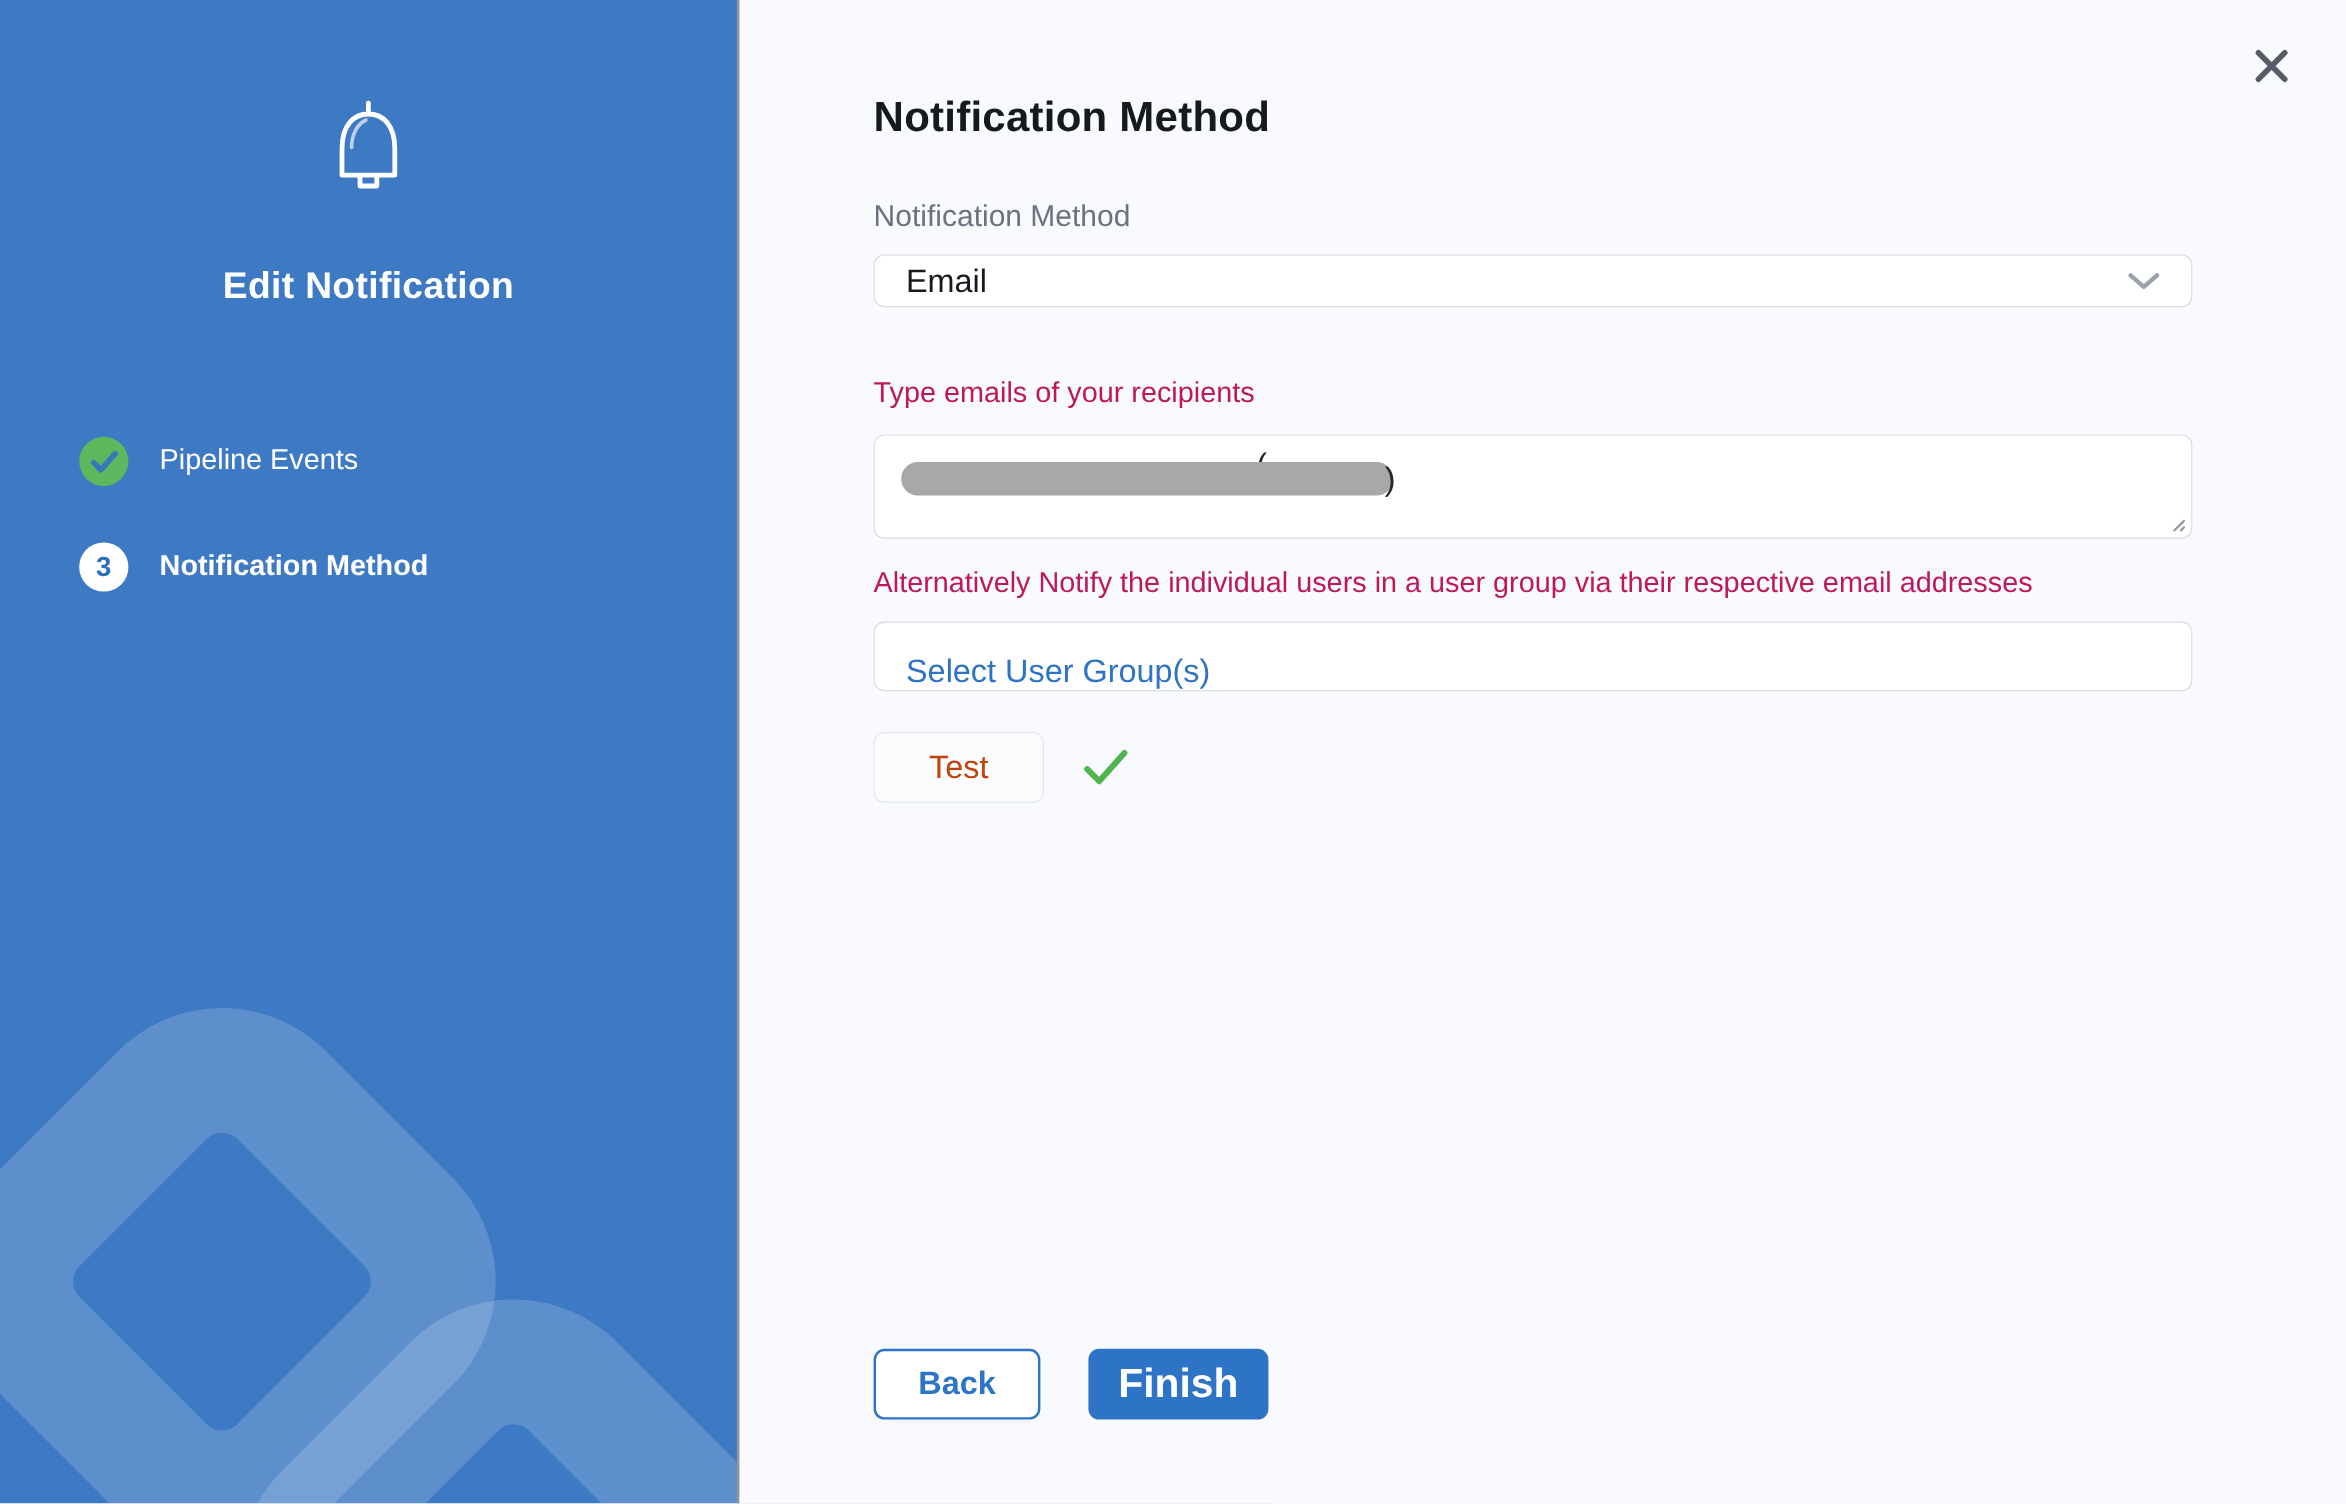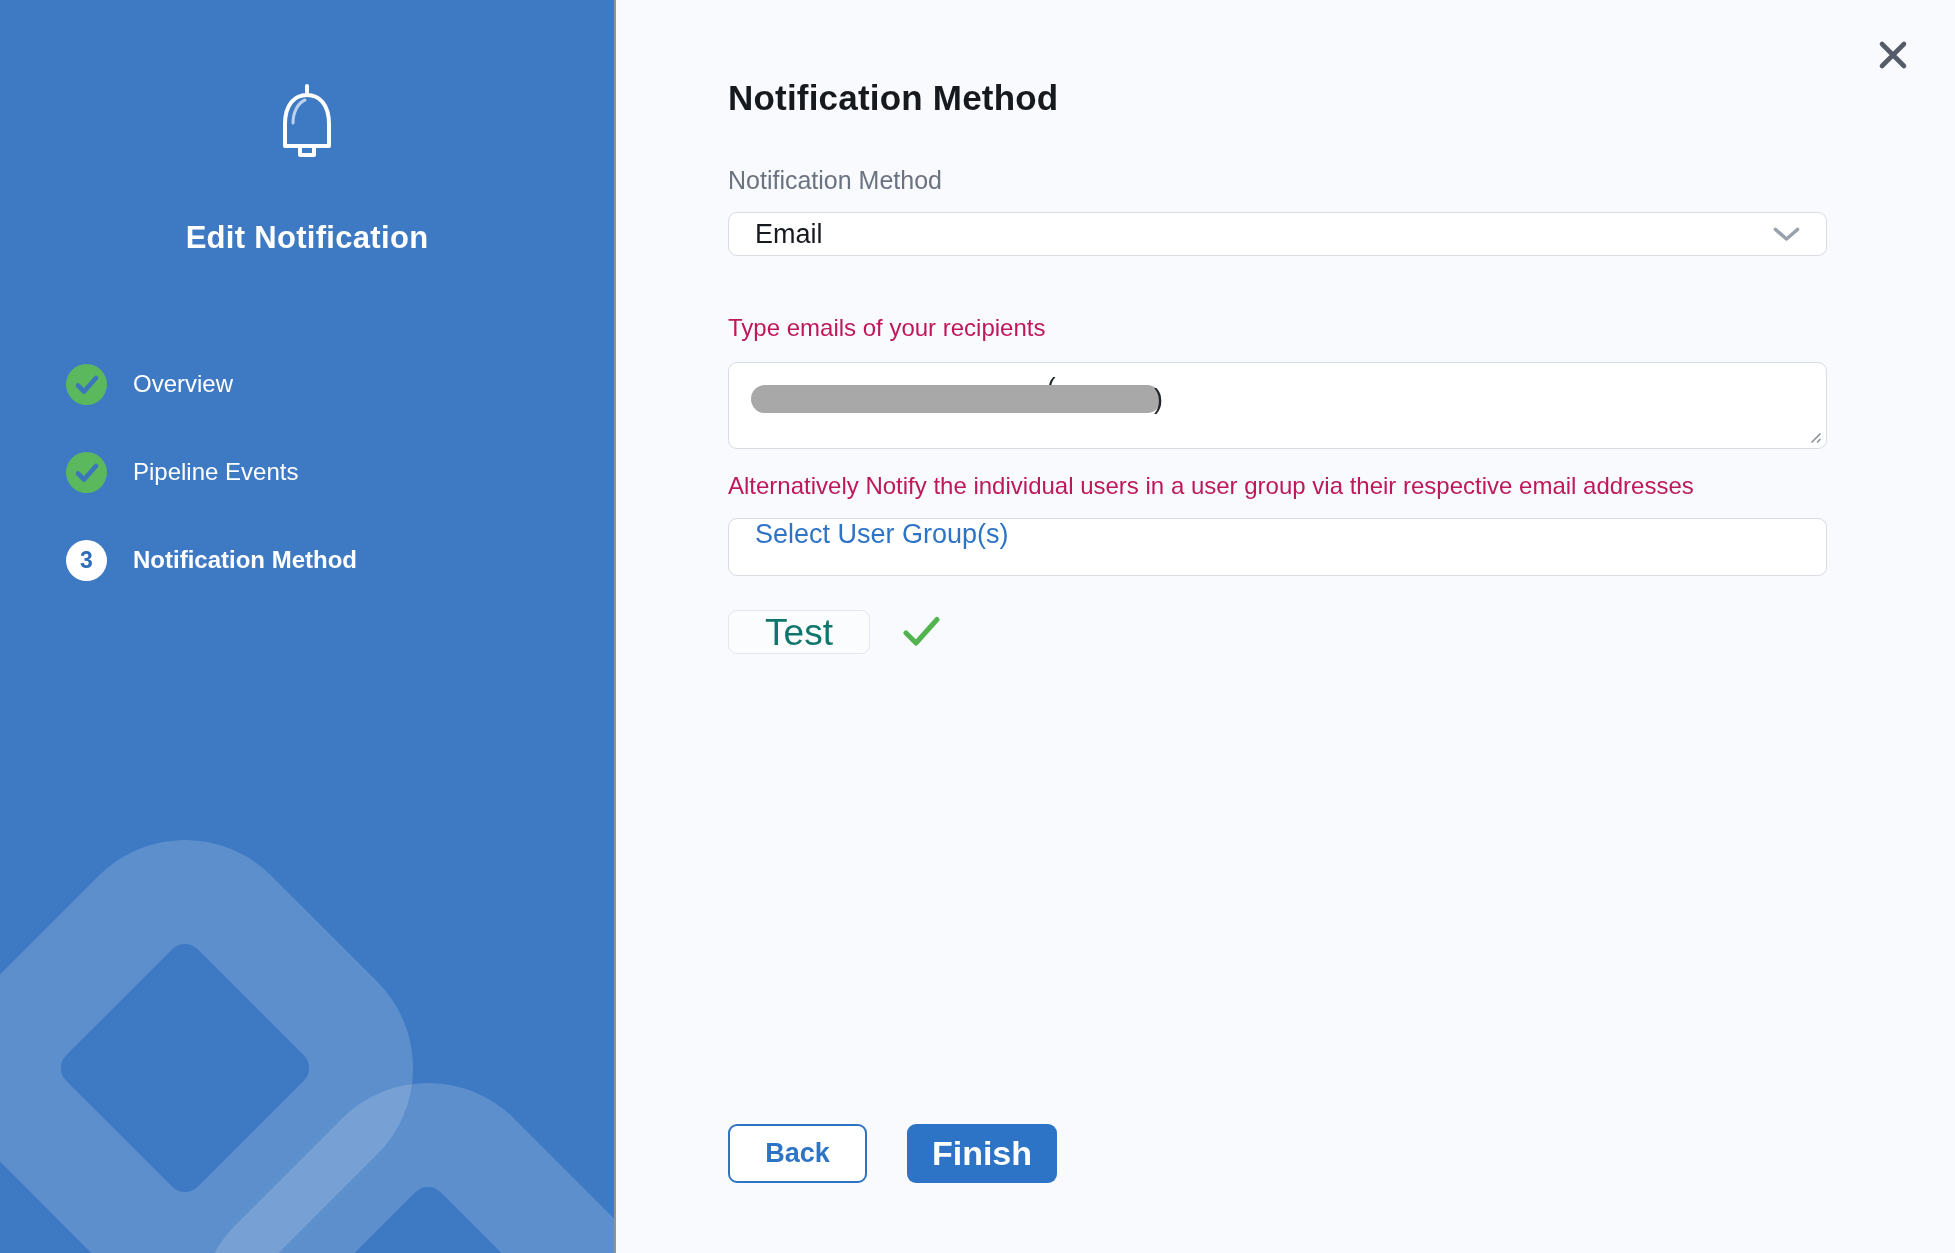--- a/index.html
+++ b/index.html
@@ -62,27 +62,27 @@
     font-size:26px;color:#23262c;
   }
   .redaction{
     position:relative;z-index:1;width:410px;height:28px;
     background:#a8a8a8;border-radius:14px;
   }
   .peek-close{position:relative;z-index:2;margin-left:-7px;font-size:27px;color:#23262c;line-height:28px;}
   .resize-handle{position:absolute;right:4px;bottom:4px;}
 
   .group-box{
-    top:518px;height:58px;display:flex;align-items:flex-start;padding:0 26px;
+    top:518px;height:58px;display:flex;align-items:flex-end;padding:0 26px;
     font-size:27px;color:#2e74c6;cursor:pointer;
   }
   .test-row{position:absolute;left:728px;top:610px;display:flex;align-items:center;gap:32px;}
   .test-btn{
-    width:142px;height:44px;background:#fbfcfe;border:1px solid #e4e7ed;border-radius:9px;
-    font-family:inherit;font-size:37px;color:#0f766e;cursor:pointer;
+    width:142px;height:59px;background:#fbfcfe;border:1px solid #e4e7ed;border-radius:9px;
+    font-family:inherit;font-size:27px;color:#c2410c;cursor:pointer;
   }
 
   .actions{position:absolute;left:728px;top:1124px;display:flex;gap:40px;}
   .back-btn{
     width:139px;height:59px;box-sizing:border-box;background:#ffffff;
     border:2px solid #2e74c6;border-radius:9px;
     font-family:inherit;font-size:27px;font-weight:700;color:#2e74c6;cursor:pointer;
   }
   .finish-btn{
     width:150px;height:59px;background:#2e74c6;border:none;border-radius:9px;
@@ -109,28 +109,20 @@
         <path d="M14 64 V42 C14 22 24 13 36 13 C48 13 58 22 58 42 V64 Z" stroke="#ffffff" stroke-width="4" stroke-linejoin="round" stroke-linecap="round"></path>
         <path d="M29 64 v9 h14 v-9" stroke="#ffffff" stroke-width="4" stroke-linejoin="round"></path>
         <path d="M22 41 C22 30 27 21 34 18" stroke="#ffffff" stroke-width="3" stroke-linecap="round" opacity="0.65"></path>
       </svg>
     </div>
 
     <h2 class="wizard-title">Edit Notification</h2>
 
     <nav class="steps">
 
-      <div class="step">
-        <span class="step-circle done">
-          <svg width="41" height="41" viewBox="0 0 41 41" fill="none">
-            <polyline points="12,21.5 18,27.5 30,14" stroke="#3b76bd" stroke-width="4.6" stroke-linecap="round" stroke-linejoin="round"></polyline>
-          </svg>
-        </span>
-        <span class="step-label">Overview</span>
-      </div>
 
       <div class="step">
         <span class="step-circle done">
           <svg width="41" height="41" viewBox="0 0 41 41" fill="none">
             <polyline points="12,21.5 18,27.5 30,14" stroke="#3b76bd" stroke-width="4.6" stroke-linecap="round" stroke-linejoin="round"></polyline>
           </svg>
         </span>
         <span class="step-label">Pipeline Events</span>
       </div>
 

